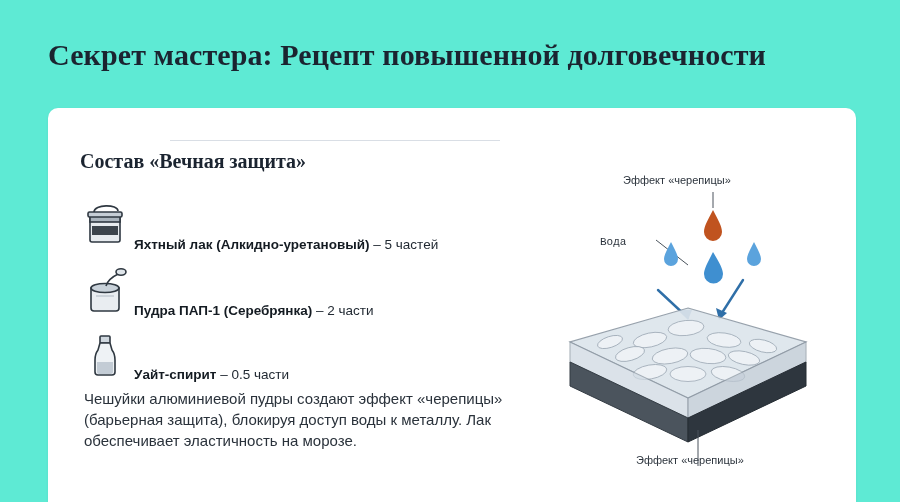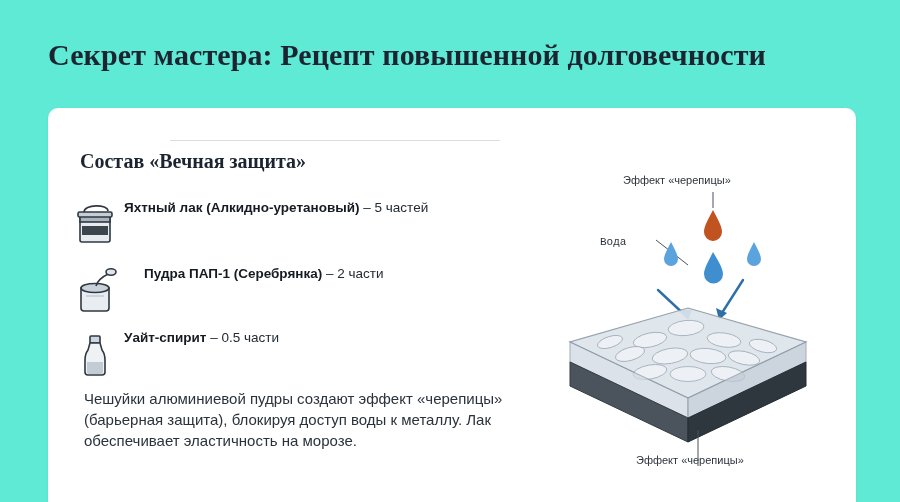--- a/index.html
+++ b/index.html
@@ -57,43 +57,43 @@
     left: 122px;
     top: 32px;
     width: 330px;
     height: 1px;
     background: #d9dee5;
   }
 
   
   .ing {
     position: absolute;
-    left: 20px;
+    left: 30px;
     width: 470px;
     height: 52px;
     display: flex;
-    align-items: flex-start;
+    align-items: flex-end;
   }
   .ing-icon {
     width: 56px;
     height: 52px;
     flex: 0 0 56px;
     position: relative;
   }
   .ing-text {
     font-size: 13.5px;
     color: #222a33;
     white-space: nowrap;
   }
   .ing-text b {
     font-weight: bold;
     color: #141b22;
   }
   .ing1 { top: 92px; }
-  .ing2 { top: 158px; gap: 20px; }
+  .ing2 { top: 158px; }
   .ing3 { top: 222px; }
 
   .note {
     position: absolute;
     left: 36px;
     top: 280px;
     width: 445px;
     font-size: 15px;
     line-height: 21px;
     color: #2a323b;

